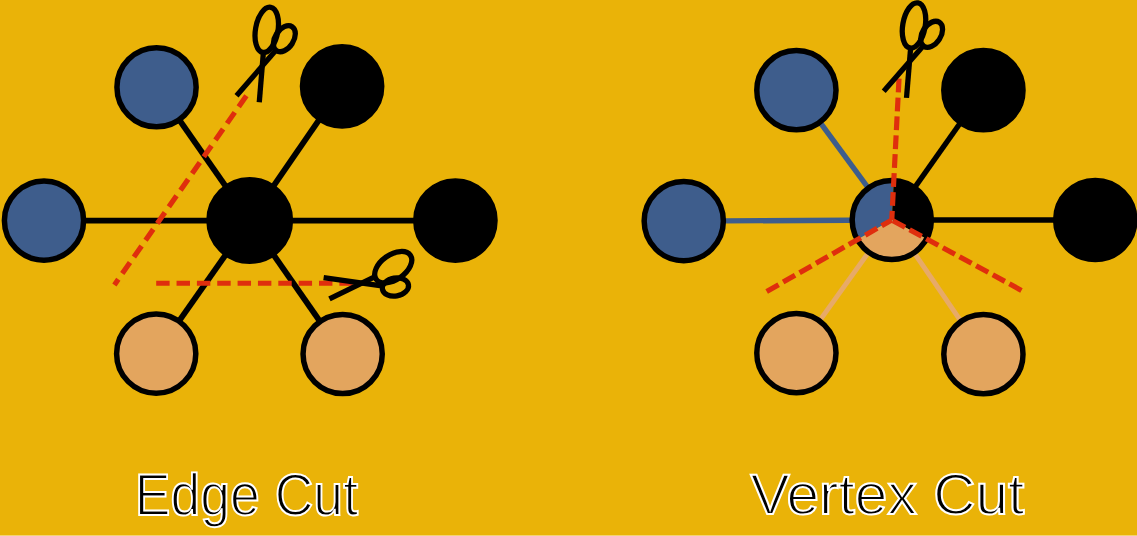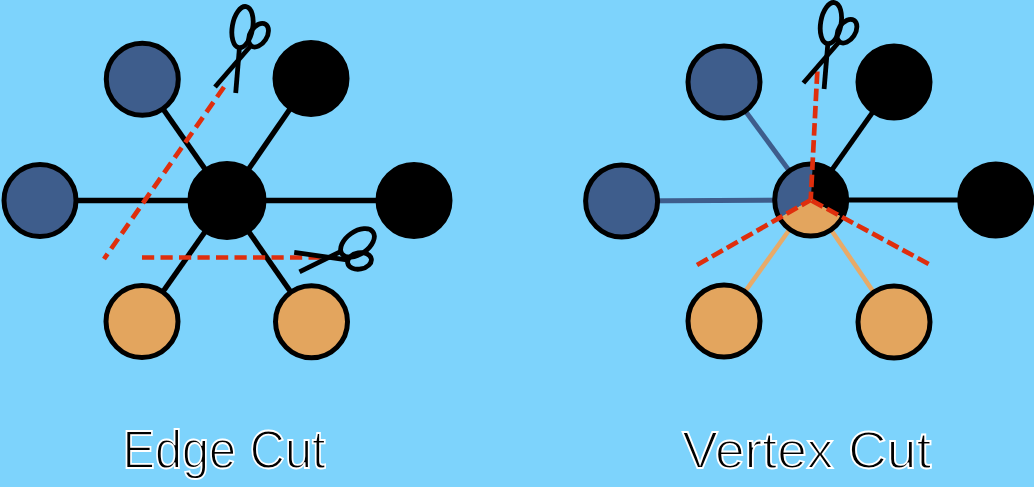--- a/index.html
+++ b/index.html
@@ -1,16 +1,16 @@
 <!DOCTYPE html>
 <html><head>
 <meta charset="utf-8">
 <style>
   html,body{margin:0;padding:0;background:#fff;}
-  #wrap{width:1034px;height:487px;position:relative;background:#7dd3fc;overflow:hidden;}
+  #wrap{width:1034px;height:487px;position:relative;background:#eab308;overflow:hidden;}
   svg{display:block;}
   text{font-family:"Liberation Sans", sans-serif;}
 </style>
 </head>
 <body>
 <div id="wrap">
 <svg width="1034" height="487" viewBox="0 0 1034 487">
 
   <g stroke="#000" stroke-width="5.3">
     <line x1="227" y1="200.5" x2="142.3" y2="79.3"></line>

